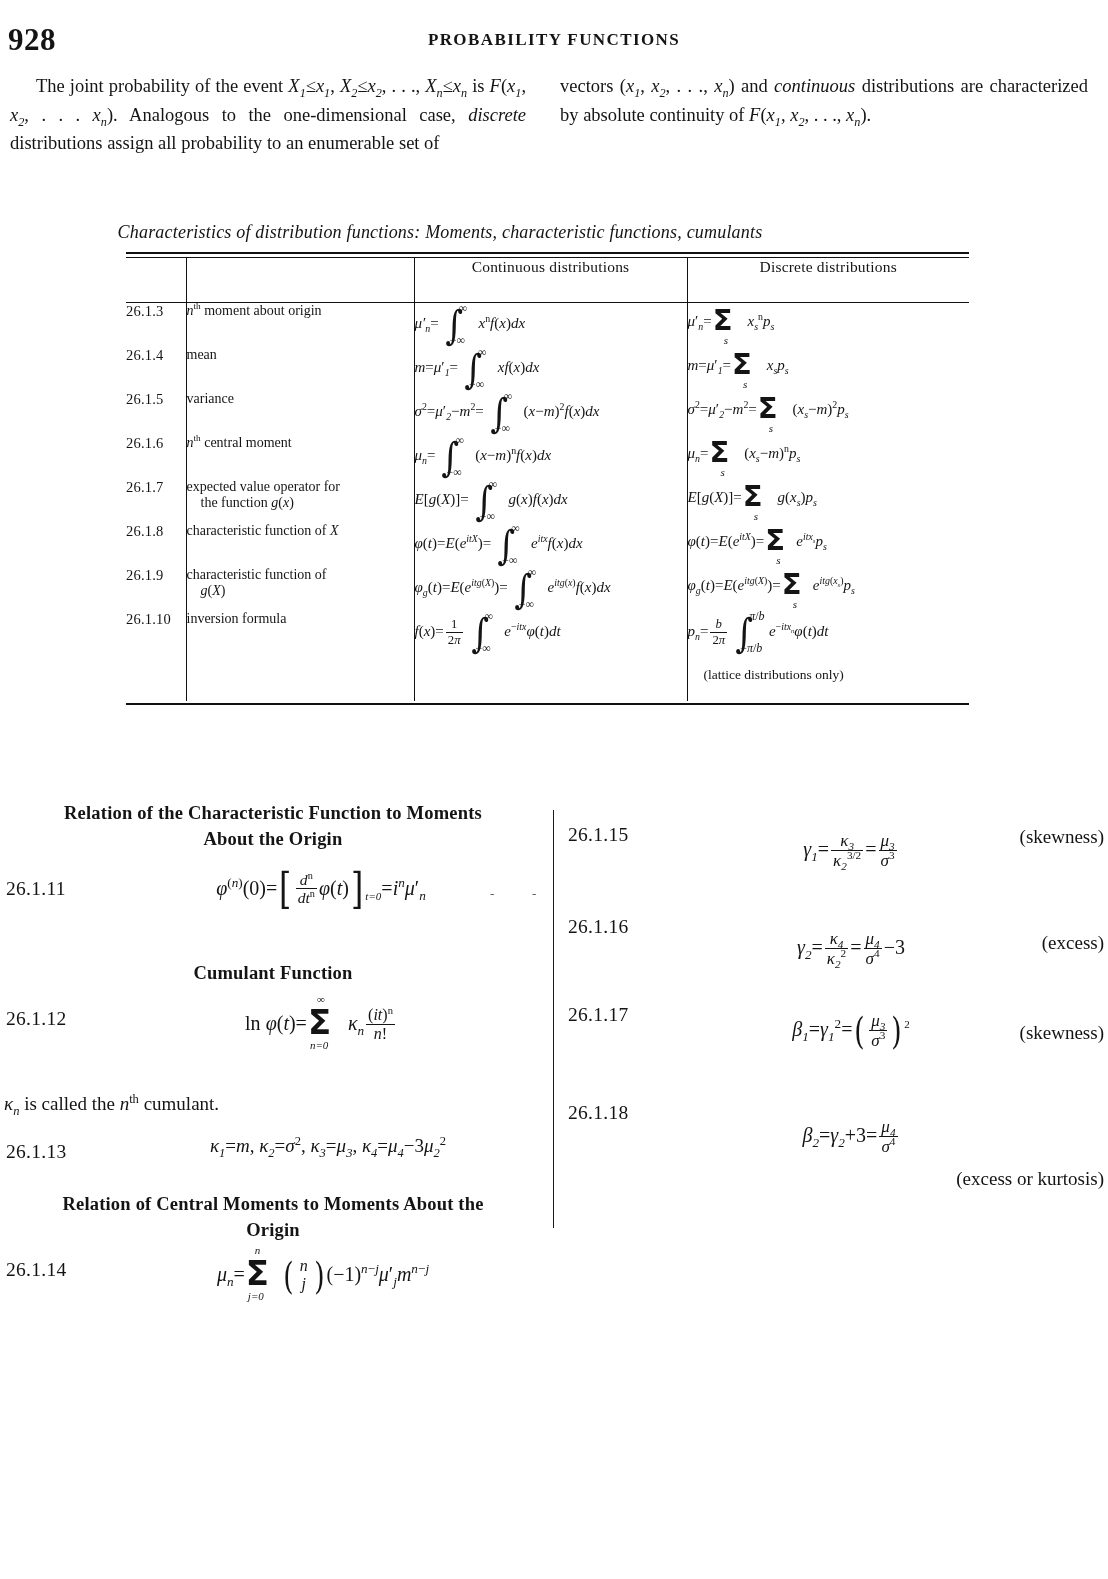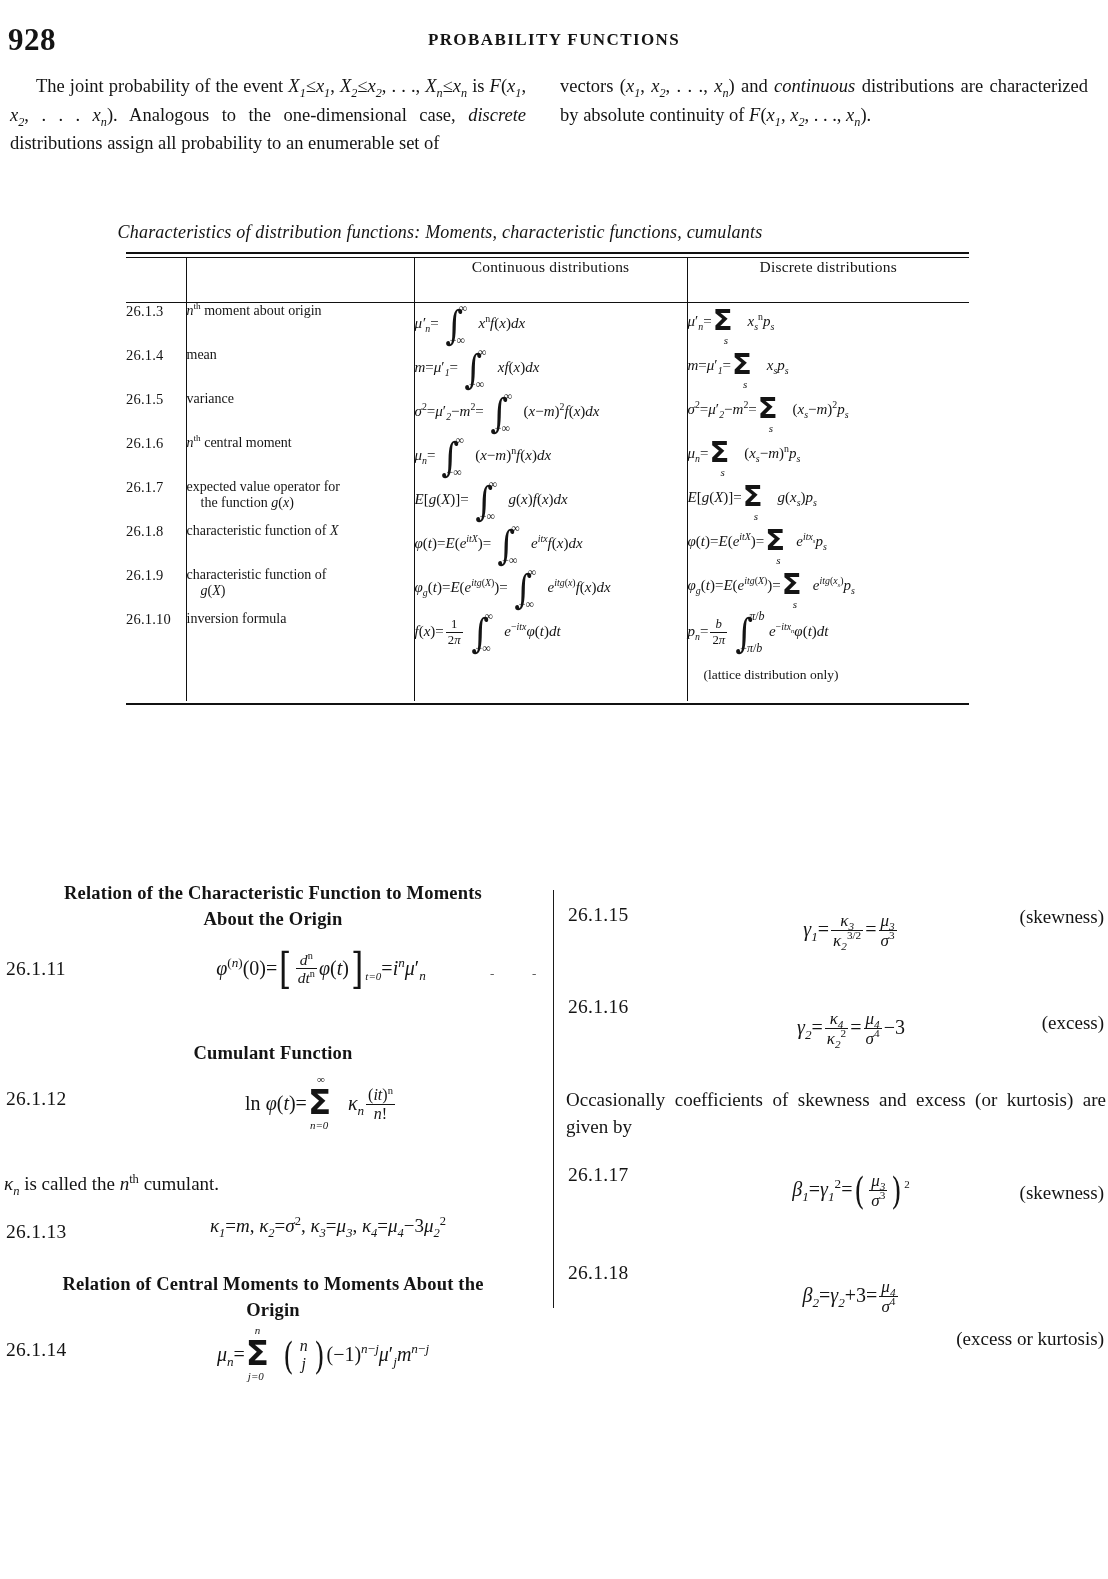--- a/index.html
+++ b/index.html
@@ -244,21 +244,21 @@
     font-size: 38px;
     font-family: "DejaVu Serif", serif;
     vertical-align: middle;
     line-height: 0.8;
     transform: scaleX(0.7);
   }
 
   
   .lower {
     position: absolute;
-    top: 880px;
+    top: 800px;
     left: 0;
     width: 972px;
     height: 560px;
   }
   .col-divider {
     position: absolute;
     left: 553px;
     top: 10px;
     width: 0;
     height: 418px;
@@ -460,21 +460,21 @@
       </tr>
 
       <tr>
         <td class="eqnum">26.1.10</td>
         <td class="eqname vline">inversion formula</td>
         <td class="formula-cell vline">
           <span class="m">f</span>(<span class="m">x</span>)=<span class="frac"><span class="num">1</span><span class="den">2<span class="m">π</span></span></span><span class="intg"><span class="sign">∫</span><span class="lim-up">∞</span><span class="lim-dn">−∞</span></span>&nbsp;<span class="m">e</span><sup class="up">−<span class="m">itx</span></sup><span class="m">φ</span>(<span class="m">t</span>)<span class="m">dt</span>
         </td>
         <td class="formula-cell vline">
           <span class="m">p</span><sub>n</sub>=<span class="frac"><span class="num"><span class="m">b</span></span><span class="den">2<span class="m">π</span></span></span><span class="intg"><span class="sign">∫</span><span class="lim-up"><span class="m">π</span>/<span class="m">b</span></span><span class="lim-dn">−<span class="m">π</span>/<span class="m">b</span></span></span>&nbsp;<span class="m">e</span><sup class="up">−<span class="m">itx</span><sub>n</sub></sup><span class="m">φ</span>(<span class="m">t</span>)<span class="m">dt</span>
-          <div class="note-lattice">(lattice distribution only)</div>
+          <div class="note-lattice">(lattice distributions only)</div>
         </td>
       </tr>
 
       <tr>
         <td style="height:18px"></td>
         <td class="vline"></td>
         <td class="vline"></td>
         <td class="vline"></td>
       </tr>
     </tbody>
@@ -544,21 +544,20 @@
     </div>
 
     <div class="eq-block" style="margin-top:22px;min-height:70px">
       <span class="eq-label">26.1.16</span>
       <div class="eq-body" style="padding-left:30px;padding-top:20px">
         <span class="m">γ</span><sub>2</sub>=<span class="frac"><span class="num"><span class="m">κ</span><sub>4</sub></span><span class="den"><span class="m">κ</span><sub>2</sub><sup class="up">2</sup></span></span>=<span class="frac"><span class="num"><span class="m">μ</span><sub>4</sub></span><span class="den"><span class="m">σ</span><sup class="up">4</sup></span></span>−3
       </div>
       <span class="eq-tag" style="top:22px">(excess)</span>
     </div>
 
-    <div class="para" style="margin-top:26px">Occasionally coefficients of skewness and excess (or kurtosis) are given by</div>
 
     <div class="eq-block" style="margin-top:18px;min-height:76px">
       <span class="eq-label">26.1.17</span>
       <div class="eq-body" style="padding-left:30px;padding-top:14px">
         <span class="m">β</span><sub>1</sub>=<span class="m">γ</span><sub>1</sub><sup class="up">2</sup>=<span class="paren-big">(</span><span class="frac"><span class="num"><span class="m">μ</span><sub>3</sub></span><span class="den"><span class="m">σ</span><sup class="up">3</sup></span></span><span class="paren-big">)</span><sup class="up" style="font-size:55%">2</sup>
       </div>
       <span class="eq-tag" style="top:24px">(skewness)</span>
     </div>
 
     <div class="eq-block" style="margin-top:22px;min-height:66px">

